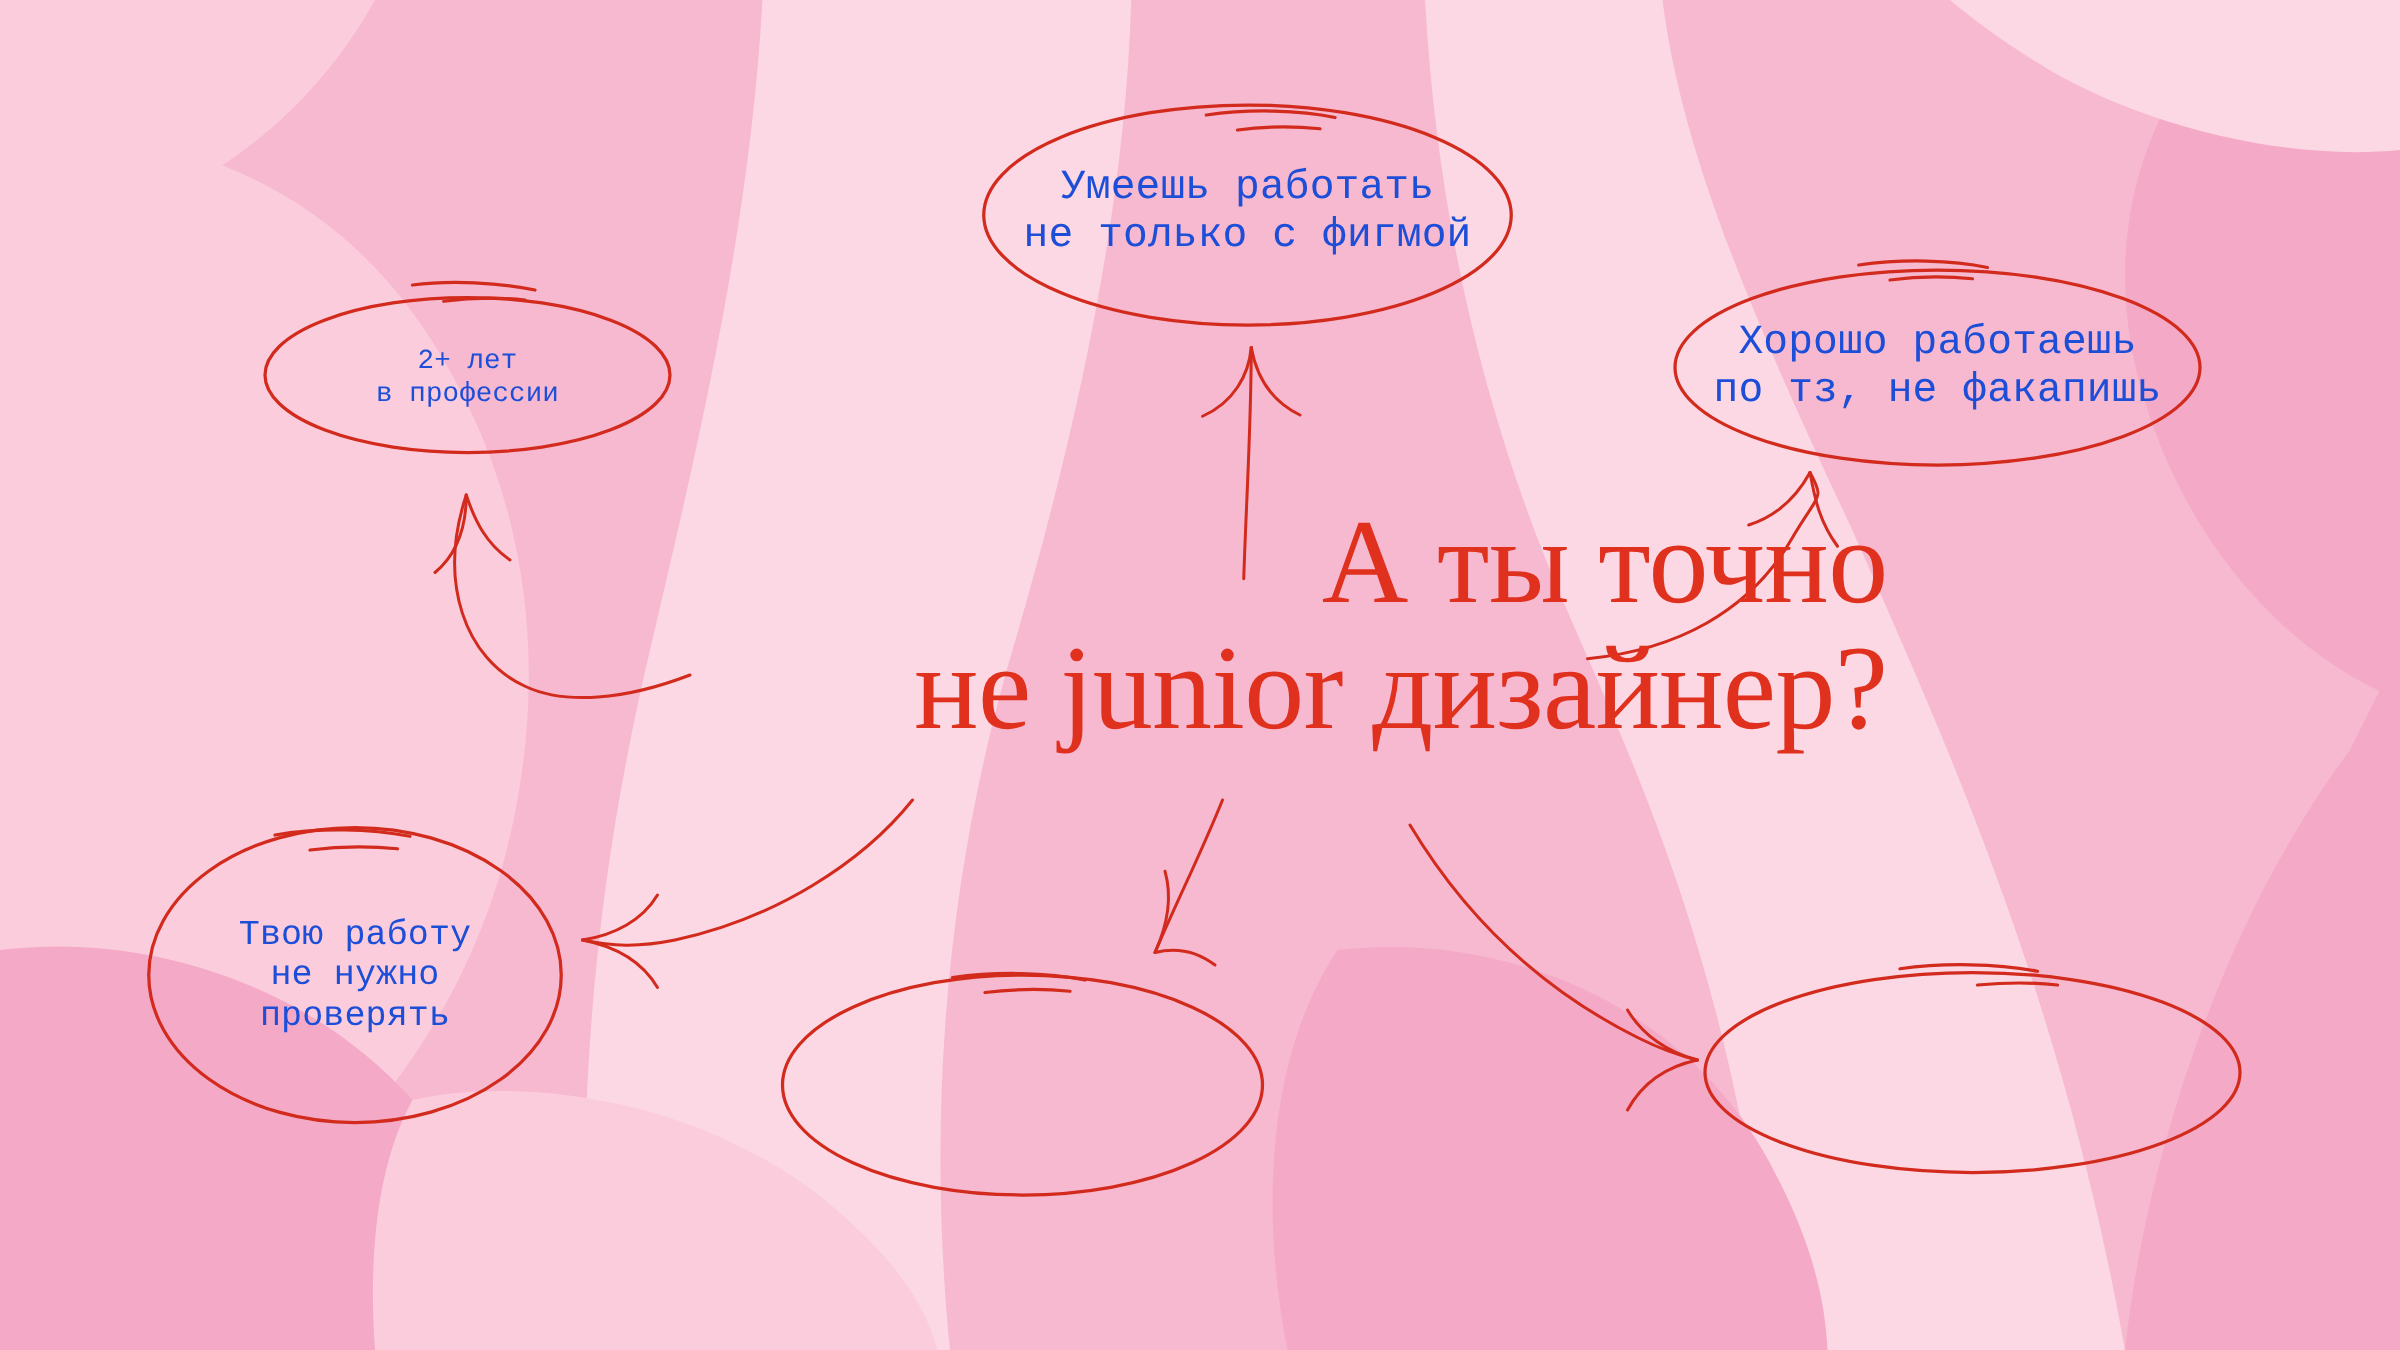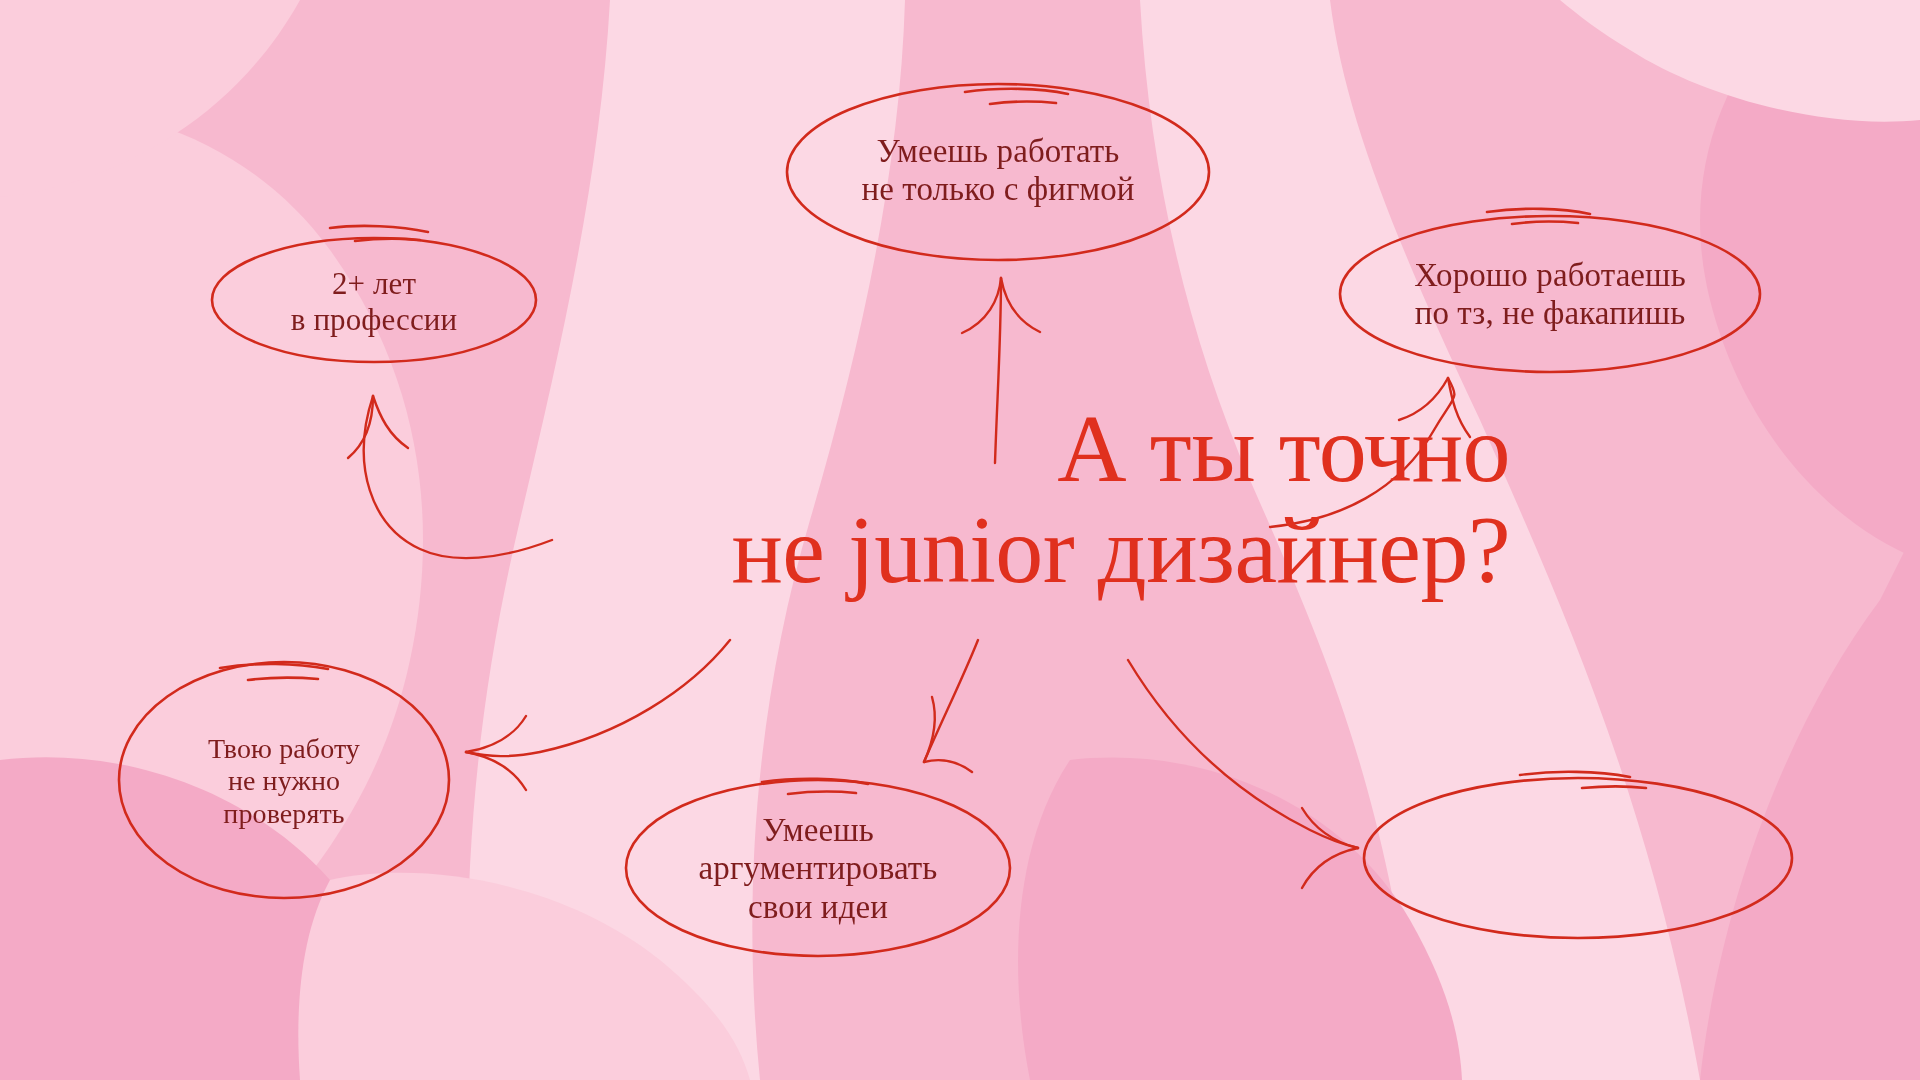--- a/index.html
+++ b/index.html
@@ -25,27 +25,27 @@
     height: 1080px;
     display: block;
   }
   #bg-layer { z-index: 0; }
   #art-layer { z-index: 1; pointer-events: none; }
 
   
   .node-label {
     position: absolute;
     z-index: 3;
-    color: #7f1d1d;
+    color: #1d4ed8;
     text-align: center;
     line-height: 1.16;
     letter-spacing: 0.1px;
     white-space: pre-line;
     transform: translate(-50%, -50%);
-    font-family: Liberation Serif, serif;
+    font-family: Liberation Mono, monospace;
     -webkit-font-smoothing: antialiased;
   }
 
   #title {
     position: absolute;
     z-index: 4;
     left: 50%;
     top: 500px;
     transform: translate(-50%, -50%);
     width: 1100px;
@@ -177,34 +177,31 @@
     </g>
   </svg>
 
   <div class="hit" style="left:374px; top:300px; width:324px; height:124px;"></div>
   <div class="hit" style="left:998px; top:172px; width:422px; height:176px;"></div>
   <div class="hit" style="left:1550px; top:294px; width:420px; height:156px;"></div>
   <div class="hit" style="left:284px; top:780px; width:330px; height:236px;"></div>
   <div class="hit" style="left:818px; top:868px; width:384px; height:176px;"></div>
   <div class="hit" style="left:1578px; top:858px; width:428px; height:160px;"></div>
 
-  <div class="node-label" style="left:374px; top:302px; width:300px; font-size:31px;">2+ лет
+  <div class="node-label" style="left:374px; top:302px; width:300px; font-size:22px;">2+ лет
 в профессии</div>
 
   <div class="node-label" style="left:998px; top:170px; width:400px; font-size:33px;">Умеешь работать
 не только с фигмой</div>
 
   <div class="node-label" style="left:1550px; top:294px; width:400px; font-size:33px;">Хорошо работаешь
 по тз, не факапишь</div>
 
   <div class="node-label" style="left:284px; top:782px; width:300px; font-size:28px;">Твою работу
 не нужно
 проверять</div>
 
-  <div class="node-label" style="left:818px; top:868px; width:370px; font-size:33px;">Умеешь
-аргументировать
-свои идеи</div>
 
 
   <div id="title">А ты точно
 не junior дизайнер?</div>
 
 </div>
 
 </body></html>

